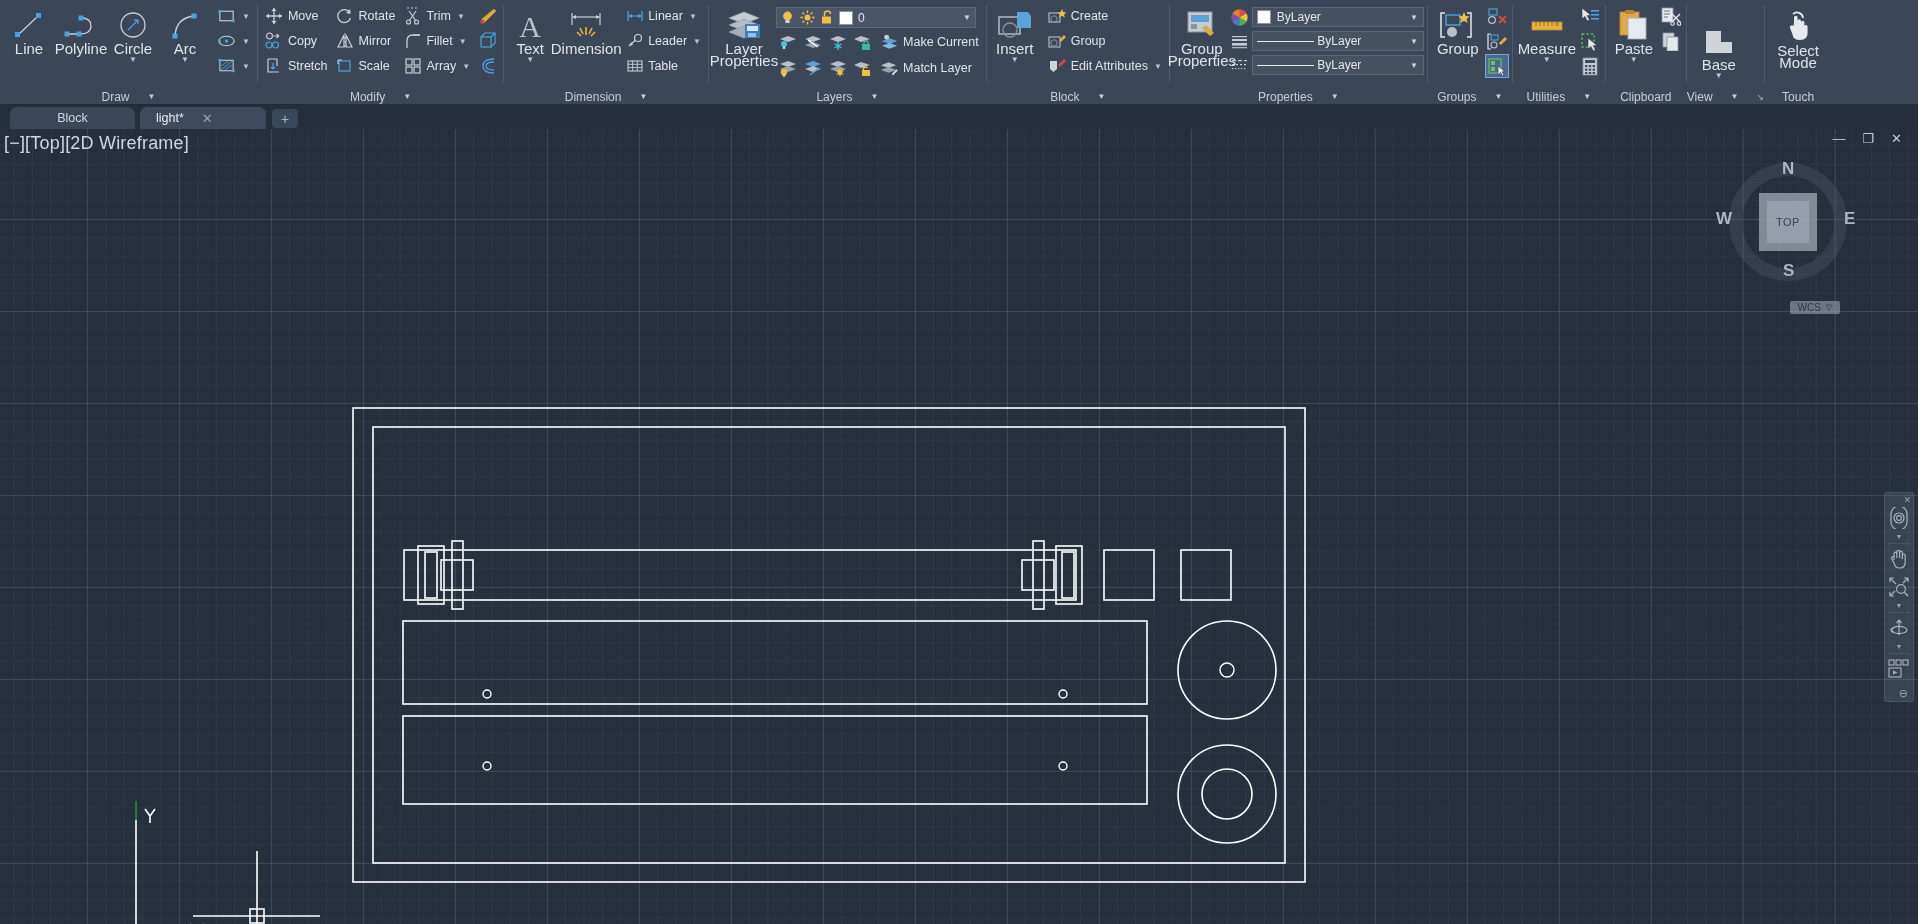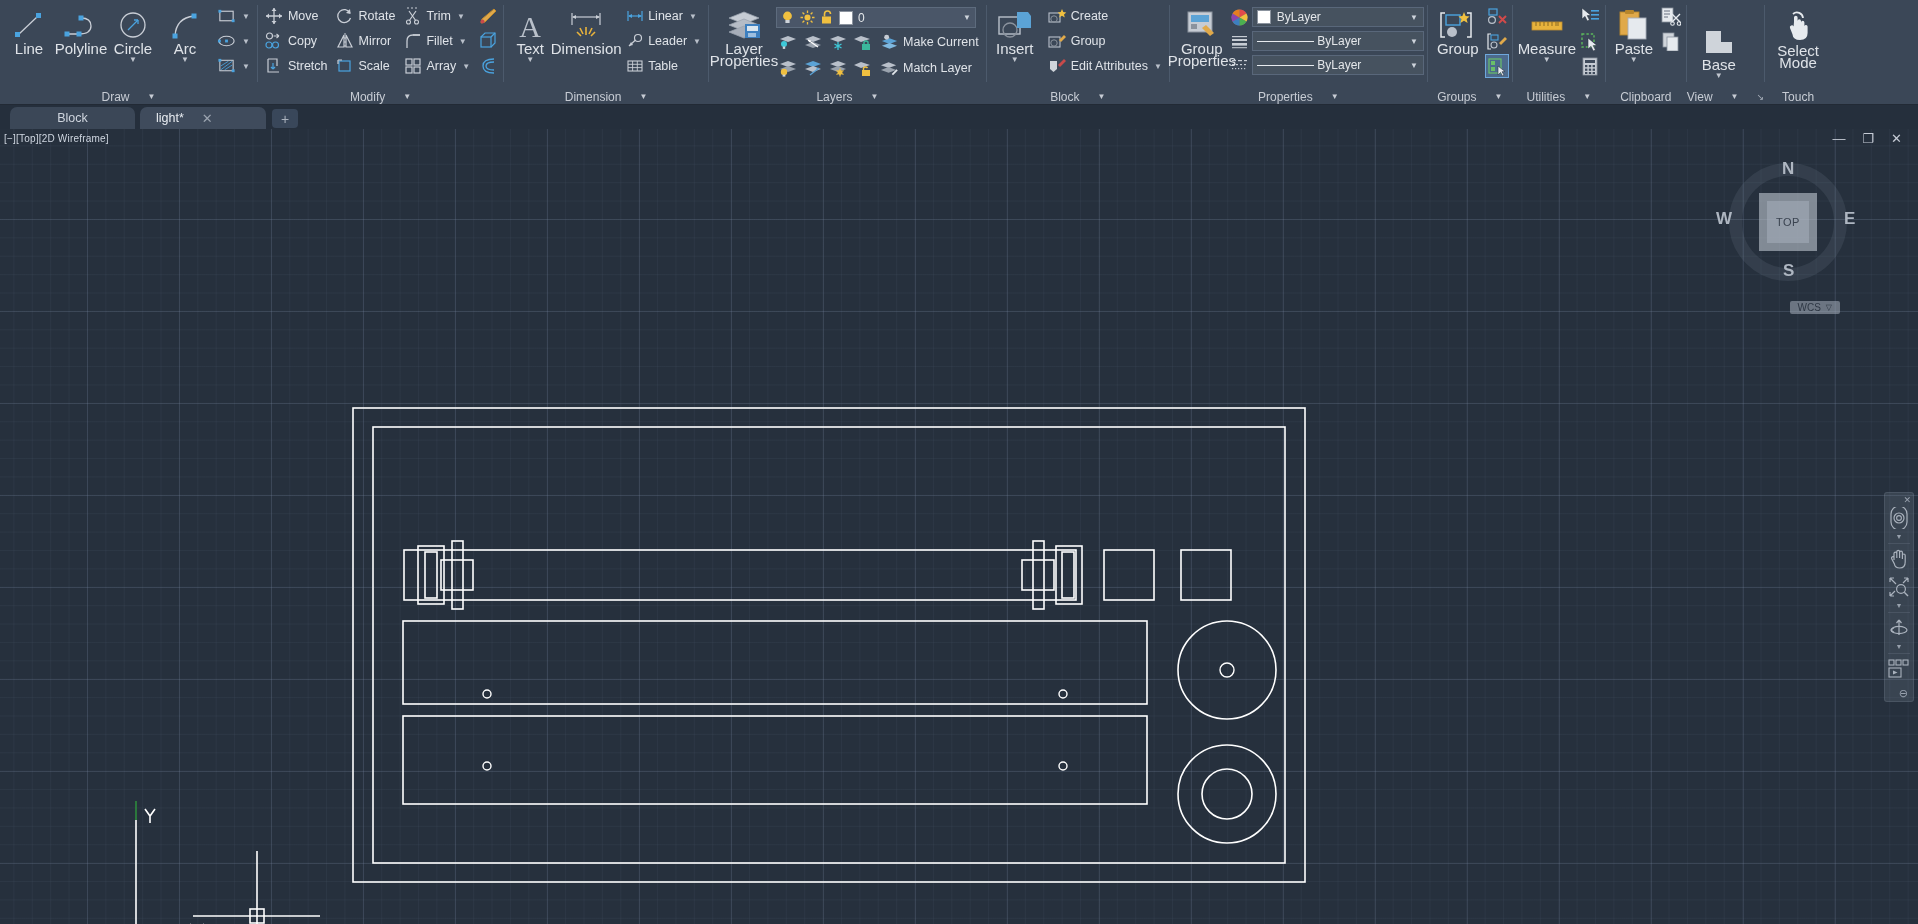--- a/index.html
+++ b/index.html
@@ -79,21 +79,21 @@
     position:absolute; inset:0;
     background-image:
       linear-gradient(to right, rgba(126,141,168,0.20) 1px, transparent 1px),
       linear-gradient(to bottom, rgba(126,141,168,0.20) 1px, transparent 1px),
       linear-gradient(to right, rgba(110,125,150,0.09) 1px, transparent 1px),
       linear-gradient(to bottom, rgba(110,125,150,0.09) 1px, transparent 1px);
     background-size: 92px 92px, 92px 92px, 18.4px 18.4px, 18.4px 18.4px;
     background-position: -5px -2px, -5px -2px, -5px -2px, -5px -2px;
   }
   #vplabel {
-    position:absolute; left:4px; top:4px; font-size:10px; color:#cfd6e0;
+    position:absolute; left:4px; top:4px; font-size:18px; color:#cfd6e0;
     letter-spacing:.2px;
   }
   #wincontrols {
     position:absolute; right:16px; top:3px; display:flex; gap:17px; align-items:center;
     color:#c6ccd6;
   }
   #wincontrols span { font-size:13px; line-height:13px; }
 
   
   #viewcube { position:absolute; right:52px; top:22px; width:170px; height:145px;}

